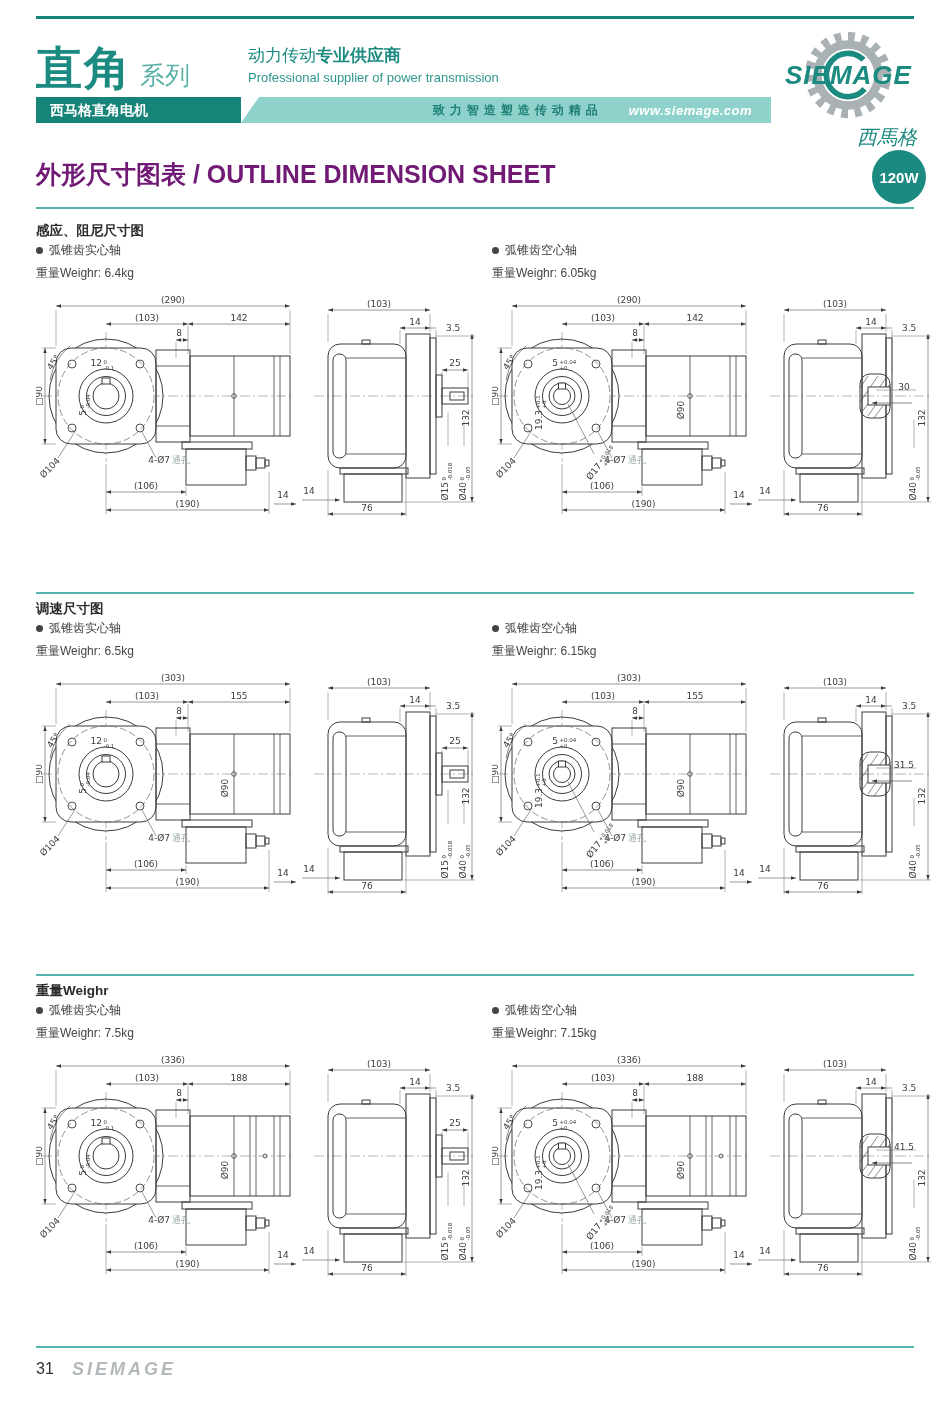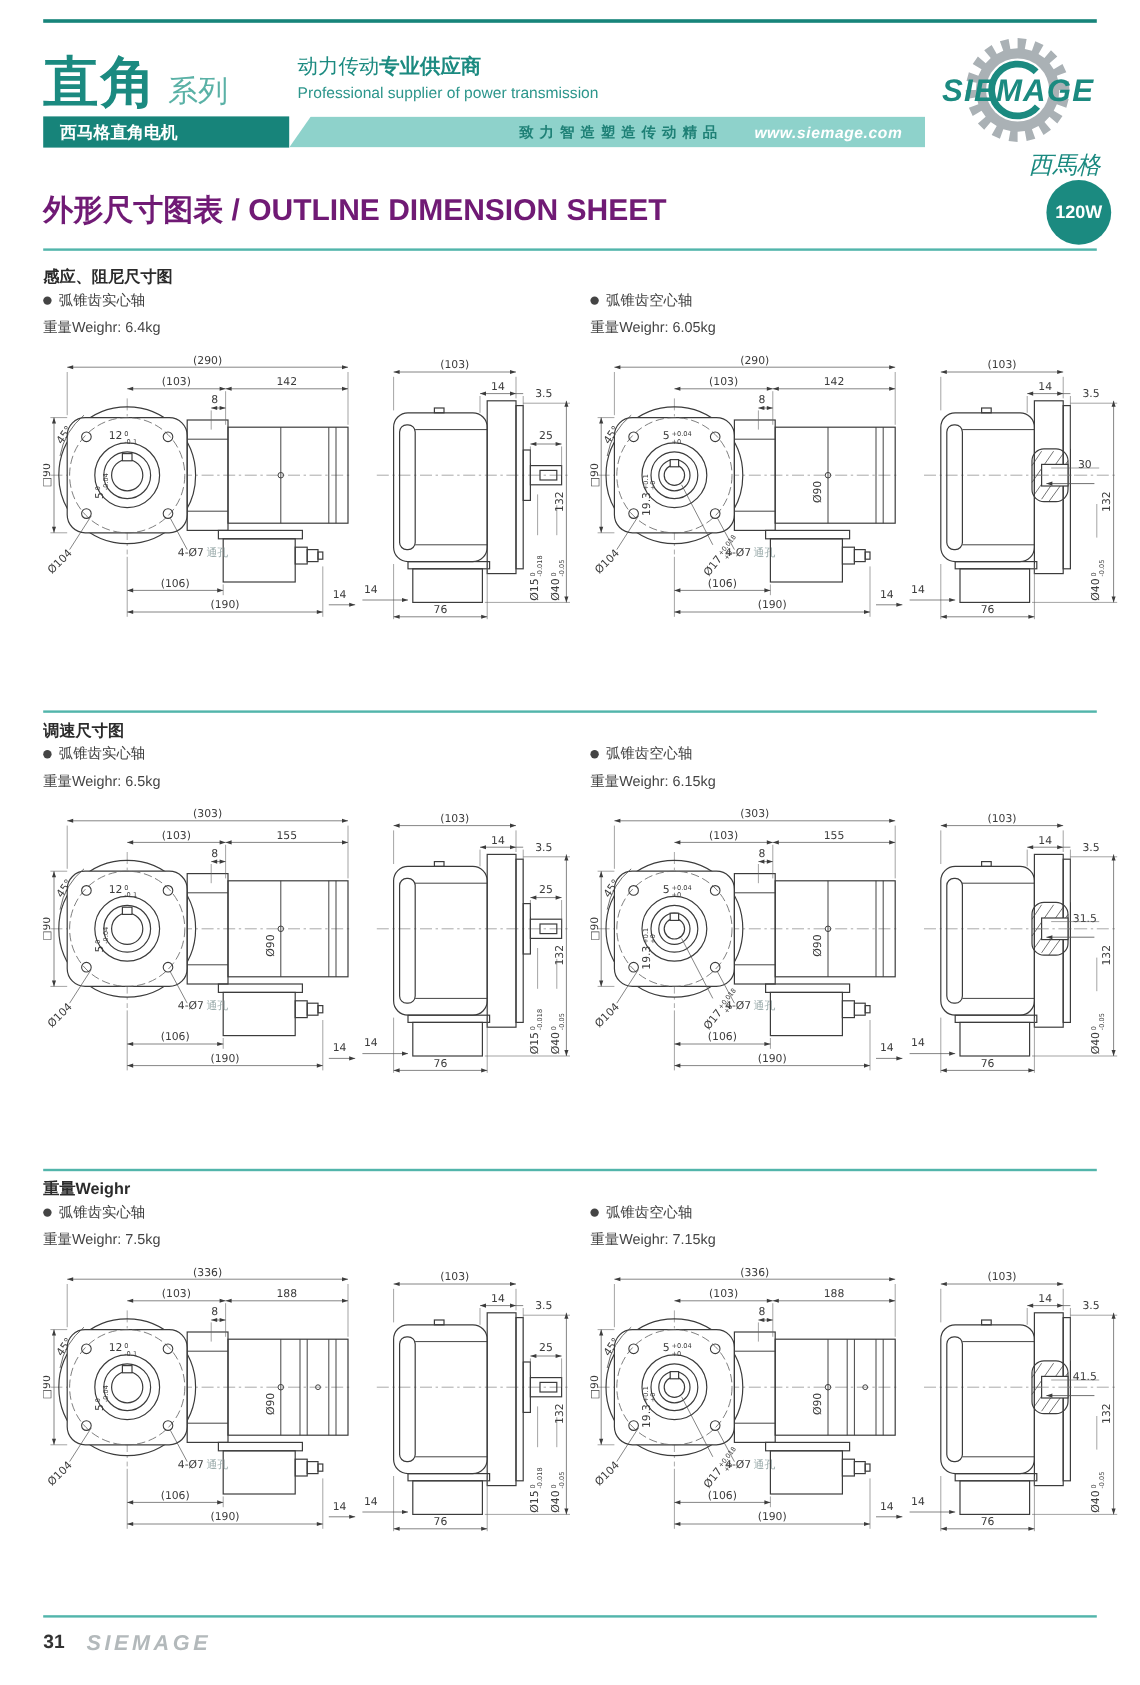--- a/index.html
+++ b/index.html
@@ -31,21 +31,21 @@
          color:#fff;font-weight:bold;font-size:15px;display:flex;align-items:center;justify-content:center;}
   .section{position:absolute;left:36px;right:36px;}
   .sec-heading{font-size:13.5px;font-weight:bold;color:#2b2b2b;}
   .variant{position:absolute;top:20px;width:452px;}
   .variant.right{left:456px;}
   .bullet-row{display:flex;align-items:center;gap:6px;font-size:12px;color:#404040;}
   .dot{width:7px;height:7px;border-radius:50%;background:#444;display:inline-block;}
   .weight{font-size:12px;color:#444;margin-top:6px;}
   .views{display:flex;margin-top:4px;}
   svg text{font-family:"DejaVu Sans",sans-serif;}
-  .footer-num{position:absolute;left:36px;top:1360px;font-size:16px;font-weight:bold;color:#333;text-align:center;}
+  .footer-num{position:absolute;left:36px;top:1360px;font-size:16px;font-weight:normal;color:#333;text-align:center;}
   .footer-brand{position:absolute;left:72px;top:1359px;font-size:18px;font-weight:bold;font-style:italic;
                 color:#b3b9bb;letter-spacing:3px;}
 </style>
 </head>
 <body>
 
 <div class="page">
 
   <div class="toprule"></div>
 

